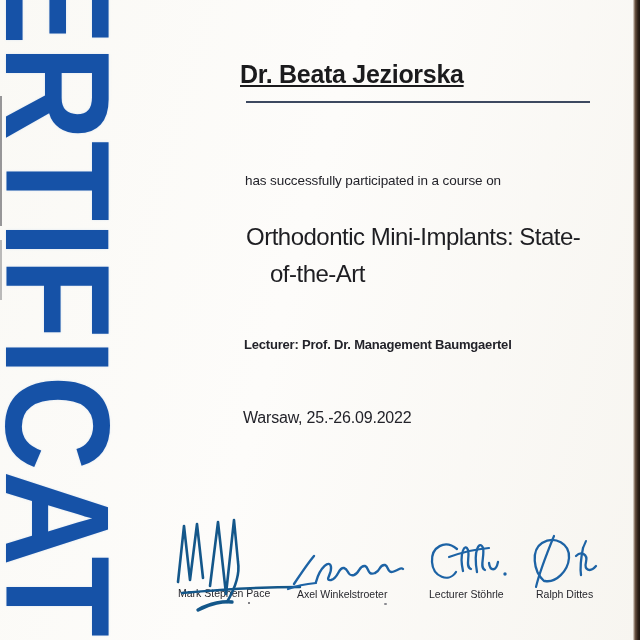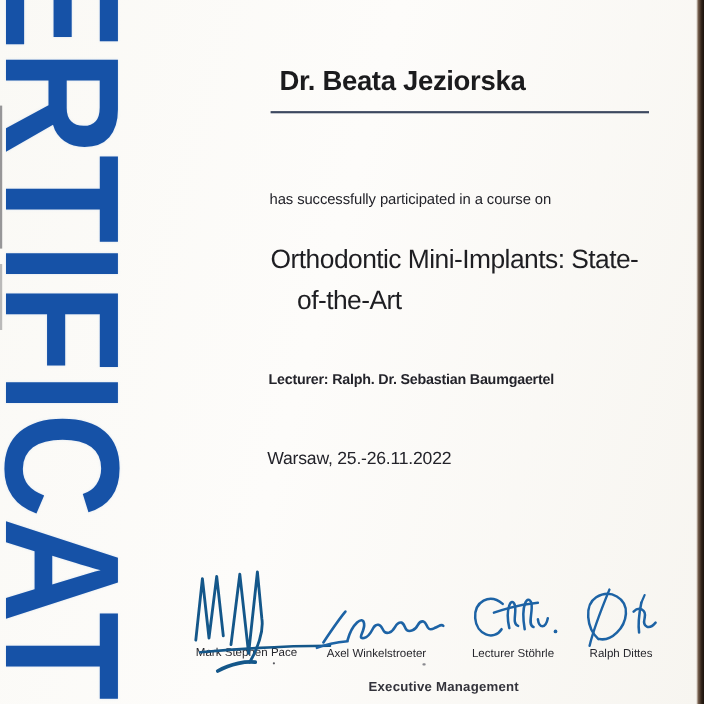--- a/index.html
+++ b/index.html
@@ -17,23 +17,24 @@
     position:absolute; left:0; top:-138px;
     transform-origin:0 0;
     transform: translateX(130px) rotate(90deg) scaleY(1.12);
     font-size:132px; font-weight:bold; line-height:1;
     letter-spacing:0; white-space:nowrap;
     color:#1652a7;
     text-shadow: 0 0 2px rgba(150,185,235,0.35);
   }
 
   .recipient {
-    position:absolute; left:254px; top:60px;
+    position:absolute; left:240px; top:60px;
     font-size:25px; font-weight:bold; letter-spacing:-0.3px;
     color:#1b1b1d;
+    text-decoration:underline;
   }
   .name-underline {
     position:absolute; left:246px; top:101px;
     width:344px; height:2px; background:#3d4960;
   }
 
   .intro {
     position:absolute; left:245px; top:173px;
     font-size:13.5px; letter-spacing:-0.1px;
   }
@@ -92,23 +93,23 @@
   <div class="watermark">CERTIFICAT</div>
 
   <div class="recipient">Dr. Beata Jeziorska</div>
   <div class="name-underline"></div>
 
   <div class="intro">has successfully participated in a course on</div>
 
   <div class="course-line l1">Orthodontic Mini-Implants: State-</div>
   <div class="course-line l2">of-the-Art</div>
 
-  <div class="lecturer">Lecturer: Ralph. Dr. Sebastian Baumgaertel</div>
+  <div class="lecturer">Lecturer: Prof. Dr. Management Baumgaertel</div>
 
-  <div class="place-date">Warsaw, 25.-26.11.2022</div>
+  <div class="place-date">Warsaw, 25.-26.09.2022</div>
 
   <svg class="sig-svg" style="left:170px; top:514px;" width="136" height="106" viewBox="0 0 136 106">
     <path d="M8,68 L14,12 L20,66 L27,10 L33,64" stroke="#14578a" stroke-width="2.6"></path>
     <path d="M40,72 L48,8 L56,80 L64,6 L68,48 C70,60 64,76 57,88" stroke="#14578a" stroke-width="2.6"></path>
     <path d="M12,79 C45,76 95,73 130,73" stroke="#14578a" stroke-width="2.4"></path>
     <path d="M28,96 C40,89 54,87 62,88" stroke="#14578a" stroke-width="3.4"></path>
   </svg>
   <div class="sig-name mark">Mark Stephen Pace</div>
 
   <svg class="sig-svg" style="left:286px; top:547px;" width="120" height="48" viewBox="0 0 120 48">
@@ -130,21 +131,20 @@
 
   <svg class="sig-svg" style="left:525px; top:533px;" width="78" height="60" viewBox="0 0 78 60">
     <path d="M19,48 C8,38 6,17 17,10 C30,2 45,11 44,25 C43,38 31,50 20,48" stroke="#1d63a5" stroke-width="2.3"></path>
     <path d="M29,3 C22,20 15,37 11,54" stroke="#1d63a5" stroke-width="2.2"></path>
     <path d="M58,15 C56,25 55,35 56,42" stroke="#1d63a5" stroke-width="2.3"></path>
     <path d="M51,23 C56,18 63,21 61,29 C59,37 65,40 71,33" stroke="#1d63a5" stroke-width="2.3"></path>
     <path d="M61,8 L58,15" stroke="#1d63a5" stroke-width="2"></path>
   </svg>
   <div class="sig-name ralph">Ralph Dittes</div>
 
-  <div class="footer-title">Executive Management</div>
 
   <div class="scan-edge-right"></div>
   <div class="edge-mark-1"></div>
   <div class="edge-mark-2"></div>
   <div class="speck-1"></div>
   <div class="speck-2"></div>
 
 </div>
 
 </body></html>

